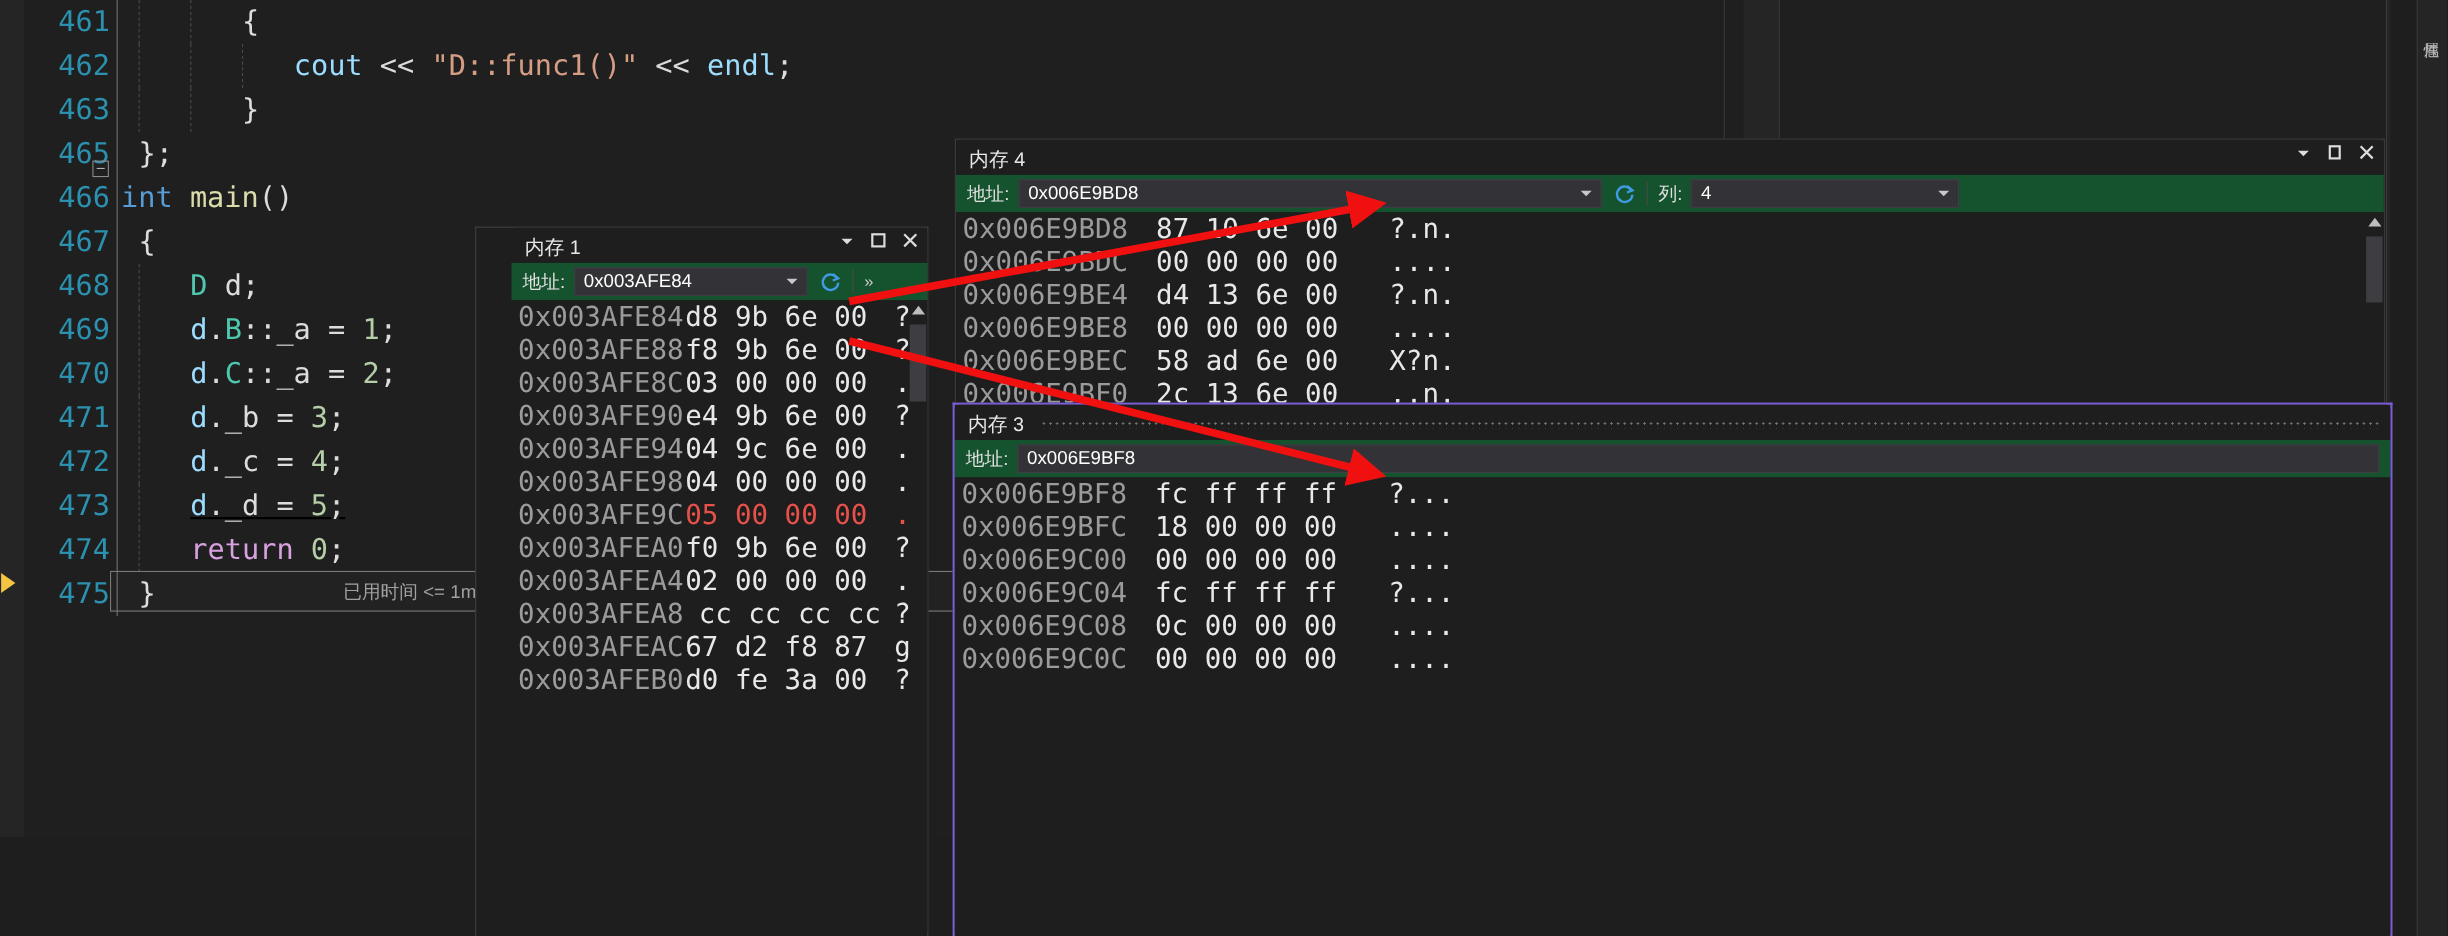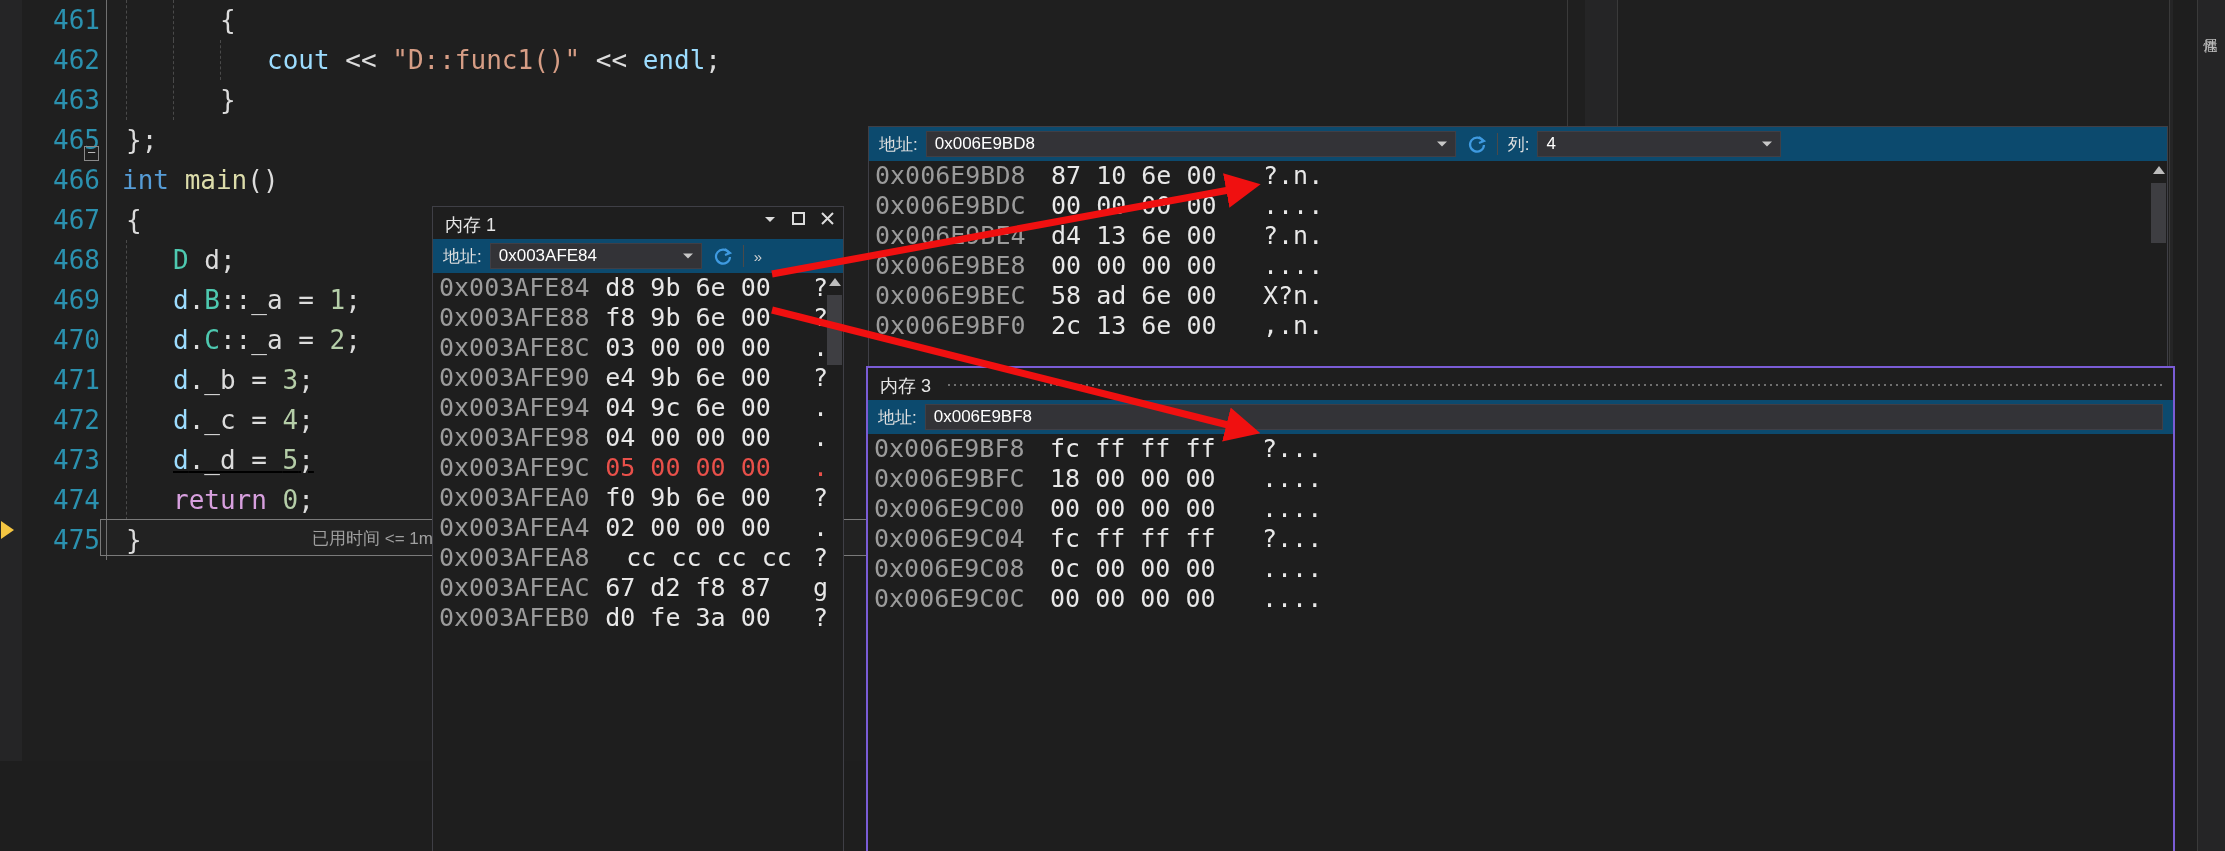--- a/index.html
+++ b/index.html
@@ -167,21 +167,21 @@
     font-size: 16px;
     line-height: 22px;
     cursor: default;
     font-family: "DejaVu Sans", sans-serif;
   }
   .win-btn svg { display: block; }
 
   .addr-bar {
     position: relative;
     height: 34px;
-    background: #0c4a6e;
+    background: #14532d;
     display: flex; align-items: center;
   }
   .addr-label {
     color: #e0e0e0; font-size: 17px;
     margin-left: 10px; margin-right: 8px;
     white-space: nowrap;
   }
   .addr-input {
     position: relative;
     height: 26px;
@@ -271,20 +271,21 @@
     position: absolute; left: 1px; top: 22px;
     width: 15px; background: #3e3e42;
   }
 
   
   #mem1 {
     left: 432px; top: 206px;
     width: 412px; height: 645px;
     border: 1px solid #3f3f46;
     border-bottom: none;
+    padding-left: 32px;
   }
   #mem1 .memwin-title { background: #1e1e1e; }
   #mem4 {
     left: 868px; top: 126px;
     width: 1300px; height: 398px;
     border: 1px solid #3f3f46;
   }
   #mem4 .memwin-title { background: #1e1e1e; }
   #mem3 {
     left: 866px; top: 366px;
@@ -308,21 +309,21 @@
 <div id="root">
 
   <div id="editor">
     <div id="editor-glyph-margin"></div>
     <div id="exec-arrow"></div>
     <div id="code-area">
         <div class="code-line"><span class="ln">461</span><span class="brace-guide" style="left: 84px;"></span><span class="indent-guide" style="left: 104px;"></span><span class="indent-guide" style="left: 151px;"></span><span class="code-text" style="left: 198px;"><span class="t-punct">{</span></span></div>
         <div class="code-line"><span class="ln">462</span><span class="brace-guide" style="left: 84px;"></span><span class="indent-guide" style="left: 104px;"></span><span class="indent-guide" style="left: 151px;"></span><span class="indent-guide" style="left: 198px;"></span><span class="code-text" style="left: 245px;"><span class="t-var">cout </span><span class="t-plain">&lt;&lt; </span><span class="t-str">"D::func1()"</span><span class="t-plain"> &lt;&lt; </span><span class="t-var">endl</span><span class="t-punct">;</span></span></div>
         <div class="code-line"><span class="ln">463</span><span class="brace-guide" style="left: 84px;"></span><span class="indent-guide" style="left: 104px;"></span><span class="indent-guide" style="left: 151px;"></span><span class="code-text" style="left: 198px;"><span class="t-punct">}</span></span></div>
         <div class="code-line"><span class="ln">465</span><span class="brace-guide" style="left: 84px;"></span><span class="code-text" style="left: 104px;"><span class="t-punct">};</span></span></div>
-        <div class="code-line"><span class="ln">466</span><span class="brace-guide" style="left: 84px;"></span><span class="code-text" style="left: 100px;"><span class="t-kw">int</span><span class="t-plain"> </span><span class="t-fn">main</span><span class="t-punct">()</span></span></div>
+        <div class="code-line"><span class="ln">466</span><span class="brace-guide" style="left: 84px;"></span><span class="code-text" style="left: 88px;"><span class="t-kw">int</span><span class="t-plain"> </span><span class="t-fn">main</span><span class="t-punct">()</span></span></div>
         <div class="code-line"><span class="ln">467</span><span class="brace-guide" style="left: 84px;"></span><span class="code-text" style="left: 104px;"><span class="t-punct">{</span></span></div>
         <div class="code-line"><span class="ln">468</span><span class="brace-guide" style="left: 84px;"></span><span class="indent-guide" style="left: 104px;"></span><span class="code-text" style="left: 151px;"><span class="t-type">D</span><span class="t-plain"> d;</span></span></div>
         <div class="code-line"><span class="ln">469</span><span class="brace-guide" style="left: 84px;"></span><span class="indent-guide" style="left: 104px;"></span><span class="code-text" style="left: 151px;"><span class="t-var">d</span><span class="t-punct">.</span><span class="t-type">B</span><span class="t-plain">::_a = </span><span class="t-num">1</span><span class="t-punct">;</span></span></div>
         <div class="code-line"><span class="ln">470</span><span class="brace-guide" style="left: 84px;"></span><span class="indent-guide" style="left: 104px;"></span><span class="code-text" style="left: 151px;"><span class="t-var">d</span><span class="t-punct">.</span><span class="t-type">C</span><span class="t-plain">::_a = </span><span class="t-num">2</span><span class="t-punct">;</span></span></div>
         <div class="code-line"><span class="ln">471</span><span class="brace-guide" style="left: 84px;"></span><span class="indent-guide" style="left: 104px;"></span><span class="code-text" style="left: 151px;"><span class="t-var">d</span><span class="t-plain">._b = </span><span class="t-num">3</span><span class="t-punct">;</span></span></div>
         <div class="code-line"><span class="ln">472</span><span class="brace-guide" style="left: 84px;"></span><span class="indent-guide" style="left: 104px;"></span><span class="code-text" style="left: 151px;"><span class="t-var">d</span><span class="t-plain">._c = </span><span class="t-num">4</span><span class="t-punct">;</span></span></div>
         <div class="code-line"><span class="ln">473</span><span class="brace-guide" style="left: 84px;"></span><span class="indent-guide" style="left: 104px;"></span><span class="code-text" style="left: 151px; text-decoration: underline;"><span class="t-var">d</span><span class="t-plain">._d = </span><span class="t-num">5</span><span class="t-punct">;</span></span></div>
         <div class="code-line"><span class="ln">474</span><span class="brace-guide" style="left: 84px;"></span><span class="indent-guide" style="left: 104px;"></span><span class="code-text" style="left: 151px;"><span class="t-kw2">return</span><span class="t-plain"> </span><span class="t-num">0</span><span class="t-punct">;</span></span></div>
         <div class="code-line"><span class="ln">475</span><span class="brace-guide" style="left: 84px;"></span><span class="code-text" style="left: 104px;"><span class="t-punct">}</span></span></div>
       </div>
@@ -391,20 +392,40 @@
           <div class="mem-row"><span class="mem-addr" style="width: 176px;">0x003AFEB0</span><span class="mem-bytes" style="width: 220px;">d0 fe 3a 00</span><span class="mem-ascii">??</span></div>
         </div>
       <div class="mem-scroll" style="height:575px">
         <div class="mem-scroll-up"></div>
         <div class="mem-scroll-thumb" style="height:70px"></div>
       </div>
     </div>
   </div>
 
   <div class="memwin" id="mem4">
+    <div class="memwin-title">
+      <div class="memwin-title-text">内存 4</div>
+      <div class="win-btns">
+        <span class="win-btn">
+          <svg width="14" height="14" viewBox="0 0 14 14">
+              <path d="M2 5 L7 10 L12 5 Z" fill="#dcdcdc"></path>
+            </svg>
+        </span>
+        <span class="win-btn">
+          <svg width="15" height="15" viewBox="0 0 15 15">
+              <rect x="3" y="2" width="9" height="11" fill="none" stroke="#dcdcdc" stroke-width="2"></rect>
+            </svg>
+        </span>
+        <span class="win-btn">
+          <svg width="15" height="15" viewBox="0 0 15 15">
+              <path d="M2 2 L13 13 M13 2 L2 13" stroke="#dcdcdc" stroke-width="2"></path>
+            </svg>
+        </span>
+      </div>
+    </div>
     <div class="addr-bar">
       <span class="addr-label">地址:</span>
       <span class="addr-input" style="width:530px">
         <span class="val">0x006E9BD8</span>
         <span class="addr-caret"></span>
       </span>
       <span class="refresh-icon">
         <svg width="22" height="22" viewBox="0 0 22 22">
           <path d="M17 8 A7 7 0 1 0 18 12" fill="none" stroke="#3f9ae0" stroke-width="2.2"></path>
           <path d="M13 4 L18 8 L13 10" fill="none" stroke="#3f9ae0" stroke-width="2.2"></path>

